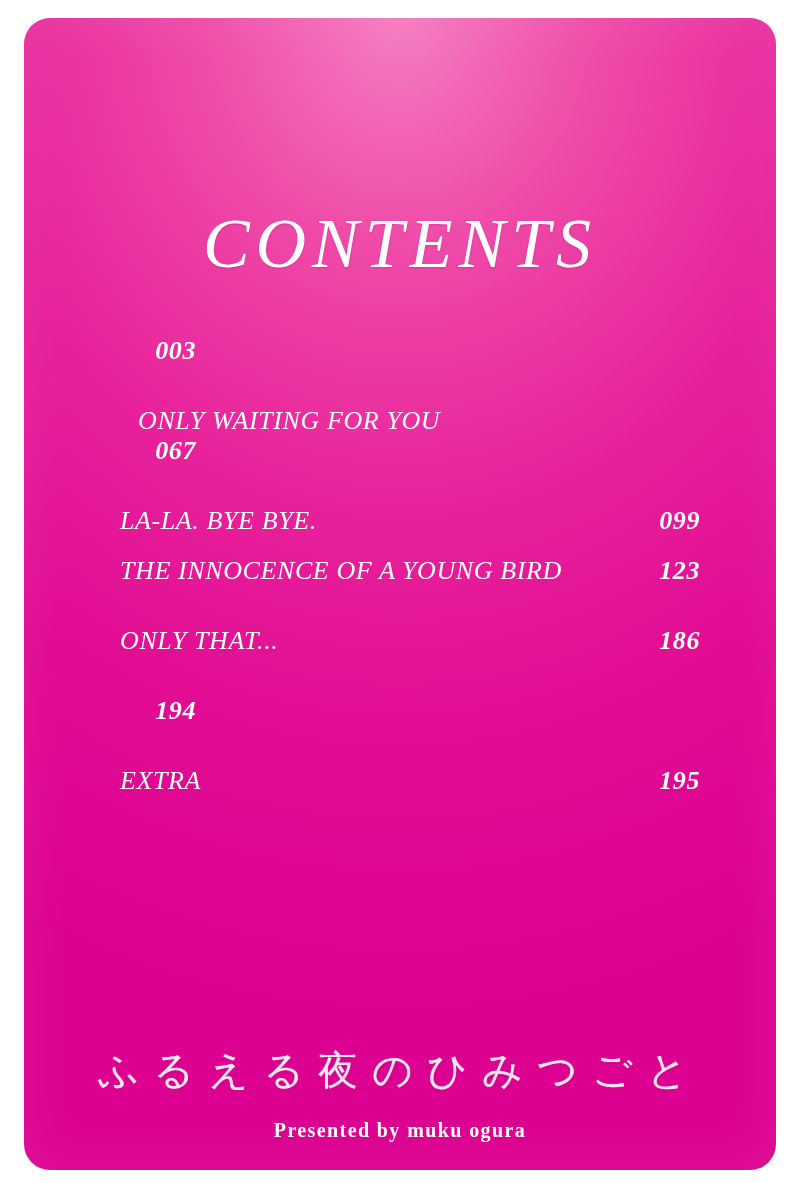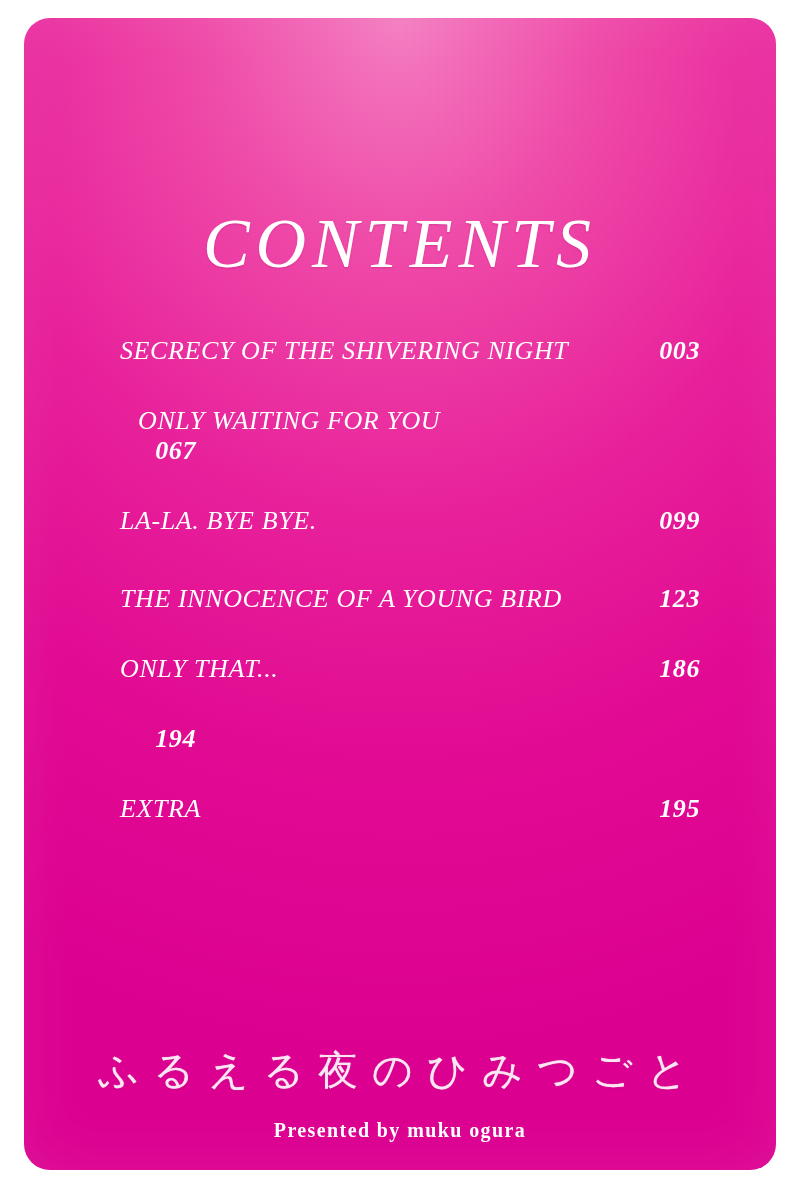--- a/index.html
+++ b/index.html
@@ -138,30 +138,29 @@
 
 <div class="page">
   <div class="card">
     <div class="card-inner">
 
       <div class="contents-title">CONTENTS</div>
 
       <div class="toc">
 
         <div class="toc-row" style="margin-bottom:40px;">
-          <span class="toc-title">SECRECY OF THE SHIVERING NIGHT</span>
           <span class="toc-page">003</span>
         </div>
 
         <div class="toc-row" style="margin-bottom:40px;flex-direction:column;">
           <span class="toc-title">ONLY WAITING FOR YOU</span>
           <span class="toc-page">067</span>
         </div>
 
-        <div class="toc-row" style="margin-bottom:48px;gap:12px;">
+        <div class="toc-row" style="margin-bottom:20px;gap:12px;">
           <span class="toc-title">LA-LA. BYE BYE.</span>
           <span class="toc-page">099</span>
         </div>
 
         <div class="toc-row" style="margin-bottom:40px;">
           <span class="toc-title">THE INNOCENCE OF A YOUNG BIRD</span>
           <span class="toc-page">123</span>
         </div>
 
         <div class="toc-row" style="margin-bottom:40px;">

